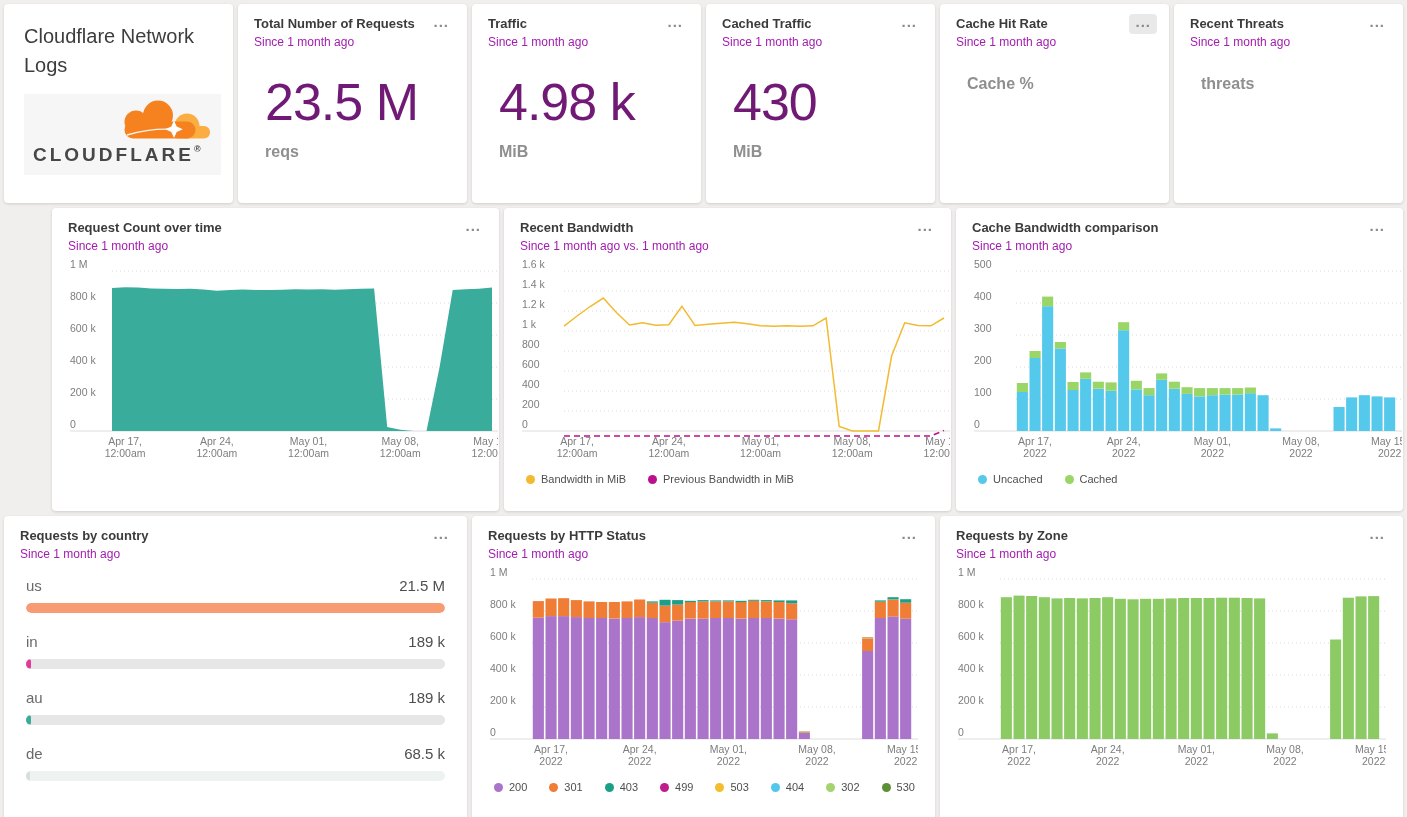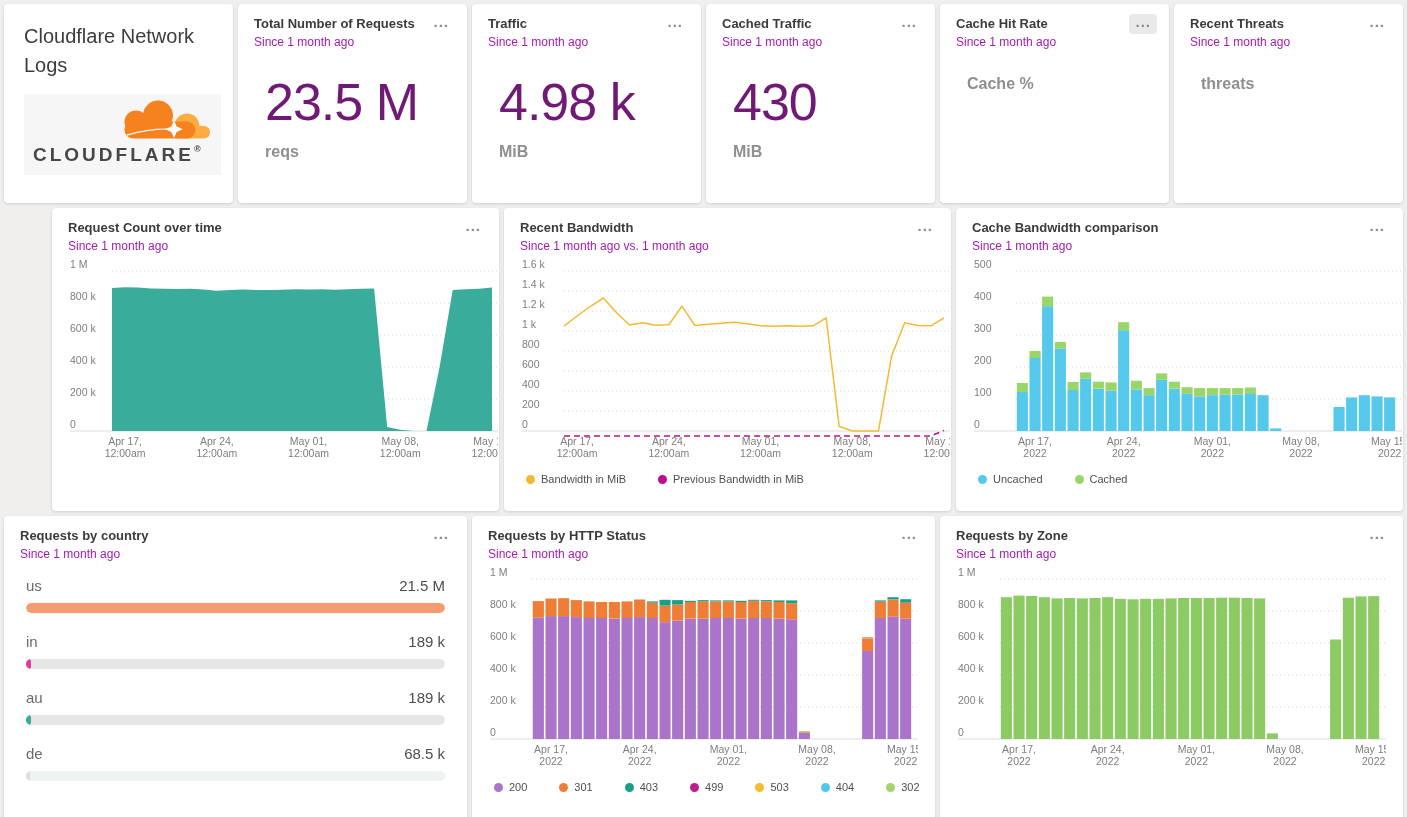--- a/index.html
+++ b/index.html
@@ -39,21 +39,21 @@
     white-space:nowrap; margin-top:-2px;
   }
   .logo-reg { font-size:9px; vertical-align:top; letter-spacing:0; }
   
   .stat-body { margin-top:26px; padding-left:11px; }
   .stat-value { font-size:52px; color:#701a75; letter-spacing:-1px; line-height:1.05; }
   .stat-unit { font-size:16px; color:#8f8f8f; margin-top:13px;font-weight:bold; }
   
   svg.chart { display:block; margin-top:4px; }
   svg.chart text { font-size:10.5px; fill:#7d7d7d; font-family:"Liberation Sans",sans-serif; }
-  .legend { display:flex; gap:32px; margin-top:8px; padding-left:6px; }
+  .legend { display:flex; gap:22px; margin-top:8px; padding-left:6px; }
   .legend-item { display:flex; align-items:center; gap:6px; font-size:11px; color:#4f4f4f; }
   .legend-dot { width:9px; height:9px; border-radius:50%; flex:none; }
   
   .country-rows { margin-top:16px; padding:0 6px; }
   .crow { margin-bottom:20px; }
   .crow-top { display:flex; justify-content:space-between; font-size:15px; color:#6a6a6a; margin-bottom:9px; }
   .crow-top .cval { color:#4e4e4e; }
   .track { height:10px; border-radius:5px; overflow:hidden; }
   .fill { height:100%; border-radius:5px; }
 </style>

